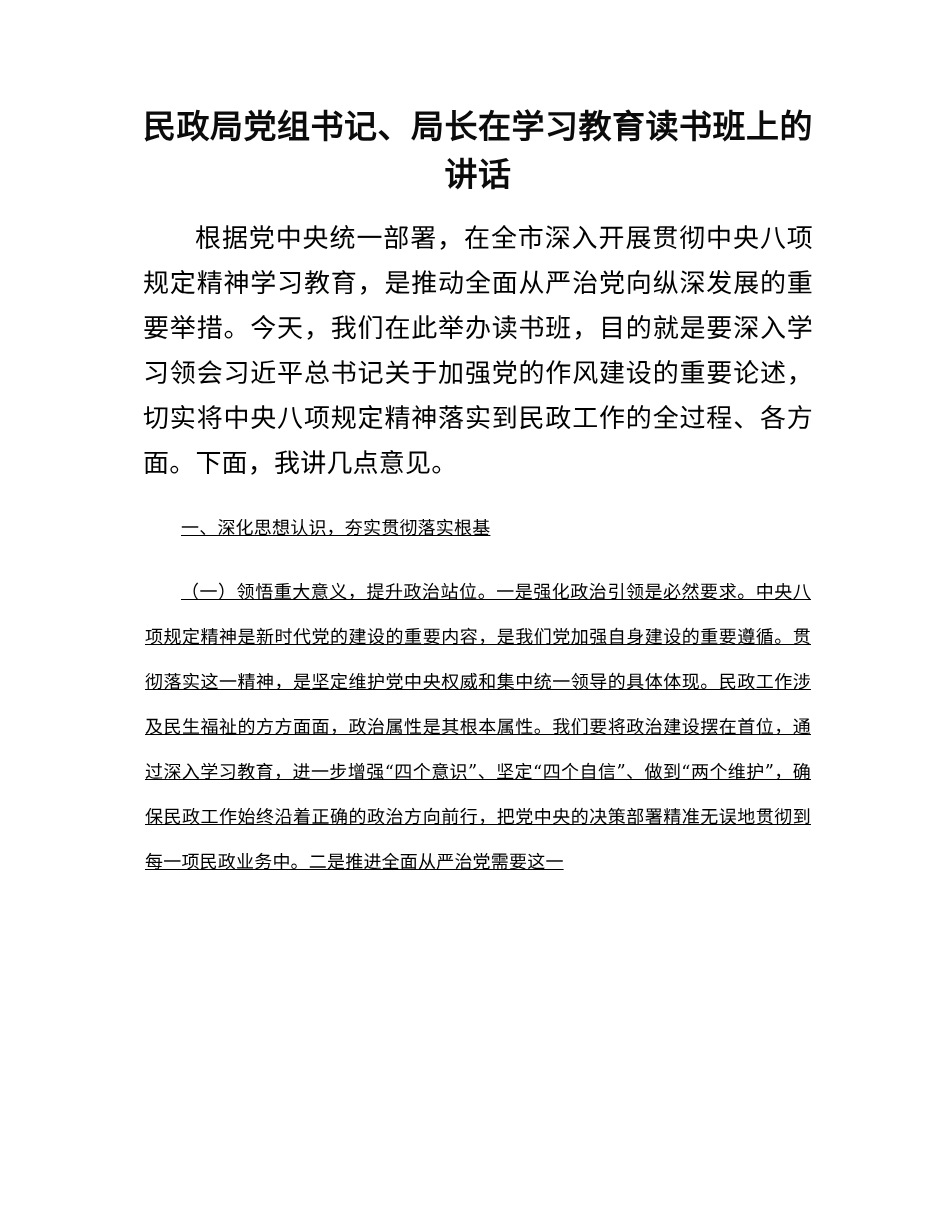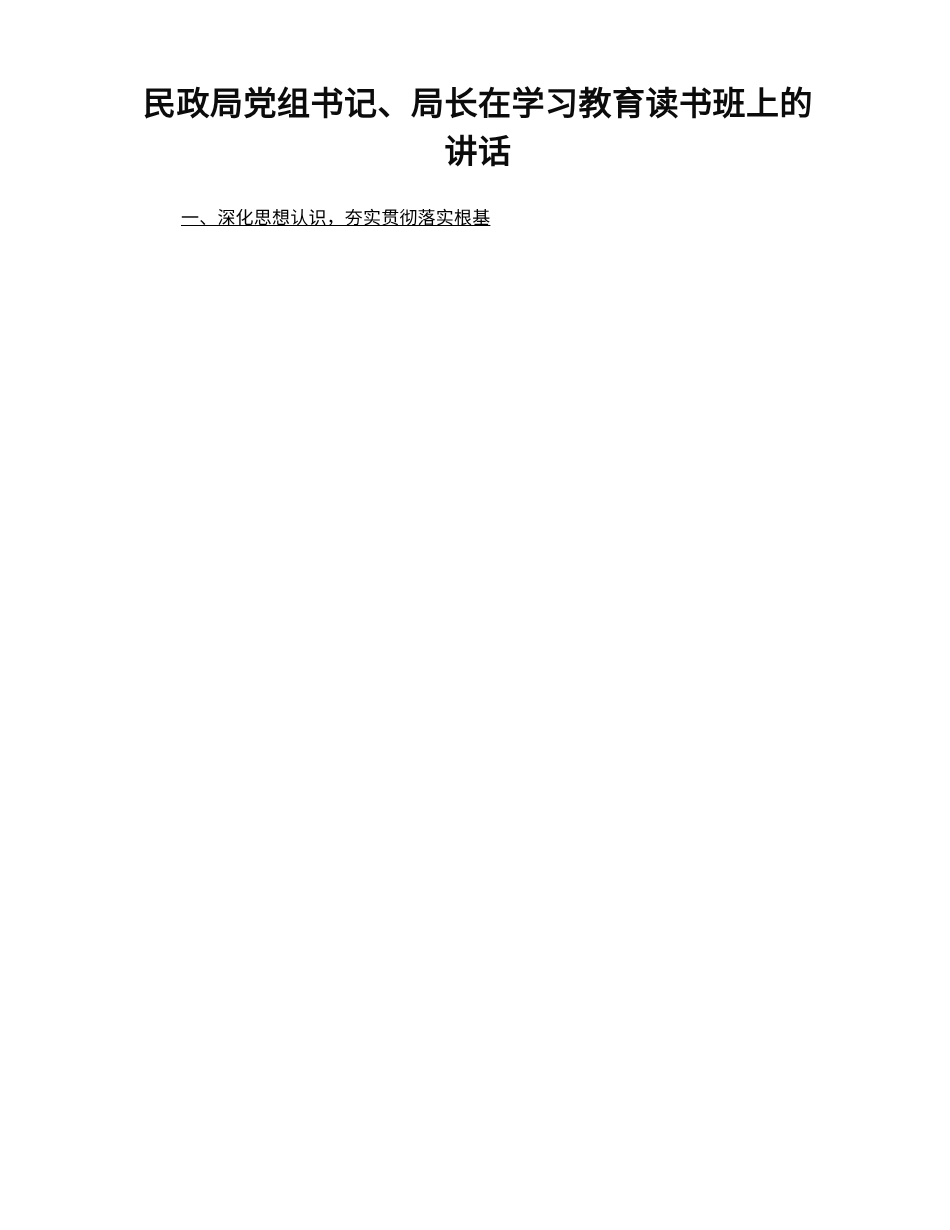--- a/index.html
+++ b/index.html
@@ -29,21 +29,21 @@
   }
 
   
   .doc-title {
     font-family: "Liberation Sans", "DejaVu Sans", sans-serif;
     font-weight: bold;
     font-size: 33px;
     line-height: 48px;
     text-align: center;
     margin: 0;
-    padding-top: 80px;
+    padding-top: 103px;
     letter-spacing: 0.5px;
     color: #0b0b0b;
   }
 
   
   .salutation {
     font-size: 26px;
     line-height: 45px;
     margin: 0;
     padding-top: 62px;
@@ -84,18 +84,20 @@
 </style>
 </head>
 <body>
 
 <div class="page">
   <div class="content">
 
     <h1 class="doc-title">民政局党组书记、局长在学习教育读书班上的讲话</h1>
 
 
+    <p class="body-para">根据党中央统一部署，在全市深入开展贯彻中央八项规定精神学习教育，是推动全面从严治党向纵深发展的重要举措。今天，我们在此举办读书班，目的就是要深入学习领会习近平总书记关于加强党的作风建设的重要论述，切实将中央八项规定精神落实到民政工作的全过程、各方面。下面，我讲几点意见。</p>
 
     <p class="heading-1">一、深化思想认识，夯实贯彻落实根基</p>
 
+    <p class="heading-2 clipped">（一）领悟重大意义，提升政治站位。一是强化政治引领是必然要求。中央八项规定精神是新时代党的建设的重要内容，是我们党加强自身建设的重要遵循。贯彻落实这一精神，是坚定维护党中央权威和集中统一领导的具体体现。民政工作涉及民生福祉的方方面面，政治属性是其根本属性。我们要将政治建设摆在首位，通过深入学习教育，进一步增强“四个意识”、坚定“四个自信”、做到“两个维护”，确保民政工作始终沿着正确的政治方向前行，把党中央的决策部署精准无误地贯彻到每一项民政业务中。二是推进全面从严治党需要这一</p>
 
   </div>
 </div>
 
 </body></html>

